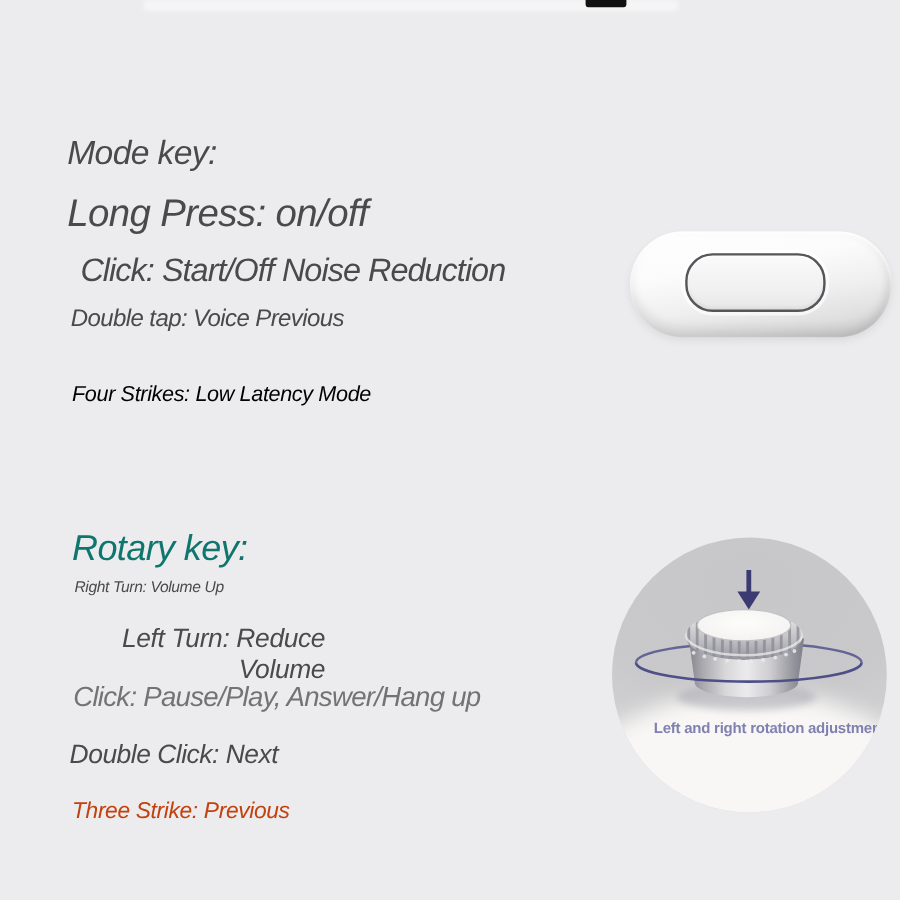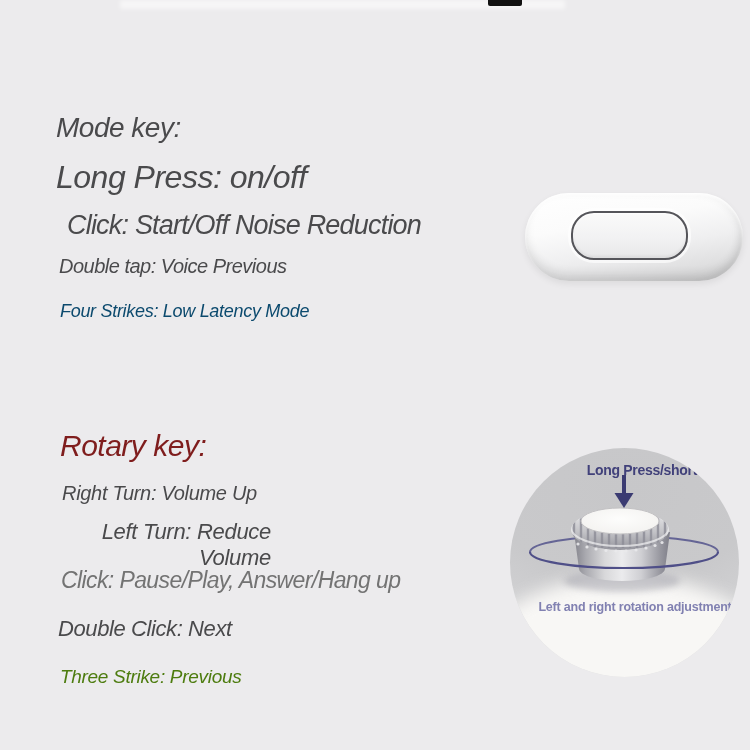--- a/index.html
+++ b/index.html
@@ -19,21 +19,21 @@
   }
   
   .txt{position:absolute;color:#4a4a4c;letter-spacing:-0.5px;white-space:nowrap;line-height:1.12;font-style:italic;}
   .section-title{font-size:28px;color:#454547;}
   .t-mode-title{left:56px;top:112px;}
   .t-m1{left:56px;top:160px;font-size:32px;}
   .t-m2{left:67px;top:210px;font-size:27px;letter-spacing:-0.8px;}
   .t-m3{left:59px;top:255px;font-size:20px;}
   .t-m4{left:60px;top:301px;font-size:18px;letter-spacing:-0.3px;}
   .t-rotary-title{left:60px;top:429px;font-size:30px;}
-  .t-r1{left:62px;top:482px;font-size:20px;letter-spacing:-0.3px;}
+  .t-r1{left:62px;top:482px;font-size:13px;letter-spacing:-0.3px;}
   .t-r2{left:59px;top:519px;font-size:22px;letter-spacing:-0.3px;white-space:normal;width:212px;line-height:1.18;text-align:right;}
   .t-r3{left:61px;top:568px;font-size:23px;letter-spacing:-0.6px;}
   .t-r4{left:58px;top:617px;font-size:22px;letter-spacing:-0.4px;}
   .t-r5{left:60px;top:666px;font-size:19px;letter-spacing:-0.3px;}
 
   
   .pill-device{
     position:absolute;left:525px;top:193px;width:218px;height:88px;
     border-radius:44px;
     background:linear-gradient(170deg,#ffffff 0%,#fbfbfb 35%,#efeff0 60%,#dfdfe0 82%,#cccccd 100%);
@@ -63,51 +63,51 @@
     border-radius:50%;
     background:#f8f7f5;
     filter:blur(9px);
   }
   .knob-figure svg{position:absolute;left:0;top:0;}
   .knob-label-top{
     position:absolute;left:72px;top:14px;width:160px;text-align:center;
     font-size:14px;font-weight:bold;letter-spacing:-0.3px;white-space:nowrap;
   }
   .knob-label-bottom{
-    position:absolute;left:22px;top:152px;width:206px;text-align:center;
+    position:absolute;left:22px;top:152px;width:206px;text-align:right;
     font-size:12.5px;font-weight:bold;letter-spacing:-0.2px;white-space:nowrap;
   }
 </style>
 </head>
 <body>
 
 <div class="canvas" style="background: rgb(236, 235, 237);">
 
   <div class="top-light-strip"></div>
   <div class="top-black-fragment"></div>
 
   <div>
     <div class="txt section-title t-mode-title" style="color: rgb(74, 74, 76);">Mode key:</div>
     <div class="txt t-m1" style="color: rgb(74, 74, 76);">Long Press: on/off</div>
     <div class="txt t-m2" style="color: rgb(74, 74, 76);">Click: Start/Off Noise Reduction</div>
     <div class="txt t-m3" style="color: rgb(74, 74, 76);">Double tap: Voice Previous</div>
-    <div class="txt t-m4" style="color: #0c4a6e;">Four Strikes: Low Latency Mode</div>
+    <div class="txt t-m4" style="color: #000000; margin-top: 17px;">Four Strikes: Low Latency Mode</div>
   </div>
 
   <div class="pill-device">
     <div class="mode-button"></div>
   </div>
 
   <div>
-    <div class="txt section-title t-rotary-title" style="color: #7f1d1d;">Rotary key:</div>
+    <div class="txt section-title t-rotary-title" style="color: #0f766e; margin-top: 12px;">Rotary key:</div>
     <div class="txt t-r1" style="color: rgb(74, 74, 76);">Right Turn: Volume Up</div>
     <div class="txt t-r2" style="color: rgb(74, 74, 76);">Left Turn: Reduce Volume</div>
     <div class="txt t-r3" style="color: #737373;">Click: Pause/Play, Answer/Hang up</div>
     <div class="txt t-r4" style="color: rgb(74, 74, 76);">Double Click: Next</div>
-    <div class="txt t-r5" style="color: #4d7c0f;">Three Strike: Previous</div>
+    <div class="txt t-r5" style="color: #c2410c;">Three Strike: Previous</div>
   </div>
 
   <div class="knob-figure">
     <div class="ground-hill"></div>
 
     <svg width="229" height="229" viewBox="0 0 229 229">
       <defs>
         <linearGradient id="bodyGrad" x1="0" y1="0" x2="1" y2="0">
           <stop offset="0" stop-color="#84848c"></stop>
           <stop offset="0.12" stop-color="#a9a9af"></stop>
@@ -178,17 +178,16 @@
       <ellipse cx="110" cy="73" rx="39" ry="13" fill="url(#topGrad)" stroke="#c2c1c3" stroke-width="1"></ellipse>
 
       <path d="M20,104 A94,16 0 0 0 208,104" fill="none" stroke="#4f4f88" stroke-width="2.2"></path>
 
       <g fill="#3b3b72" stroke="#3b3b72">
         <line x1="114" y1="27" x2="114" y2="47" stroke-width="4"></line>
         <polygon points="114,60 104.5,45 123.5,45" stroke="none"></polygon>
       </g>
     </svg>
 
-    <div class="knob-label-top" style="color: rgb(65, 65, 122);">Long Press/short Press</div>
     <div class="knob-label-bottom" style="color: rgb(129, 129, 177);">Left and right rotation adjustment</div>
   </div>
 
 </div>
 
 </body></html>

